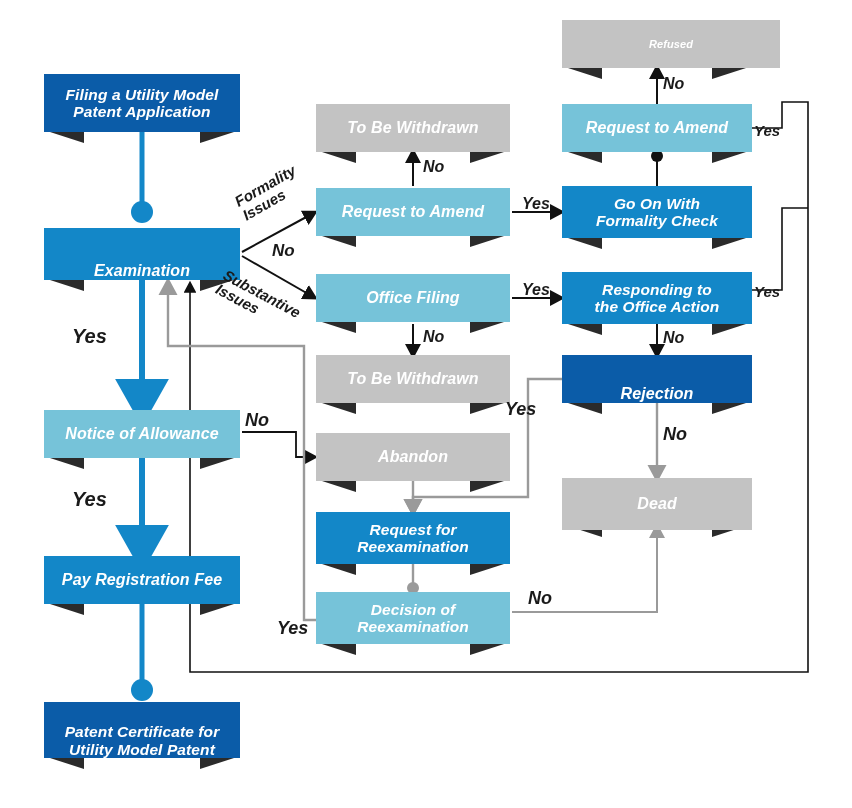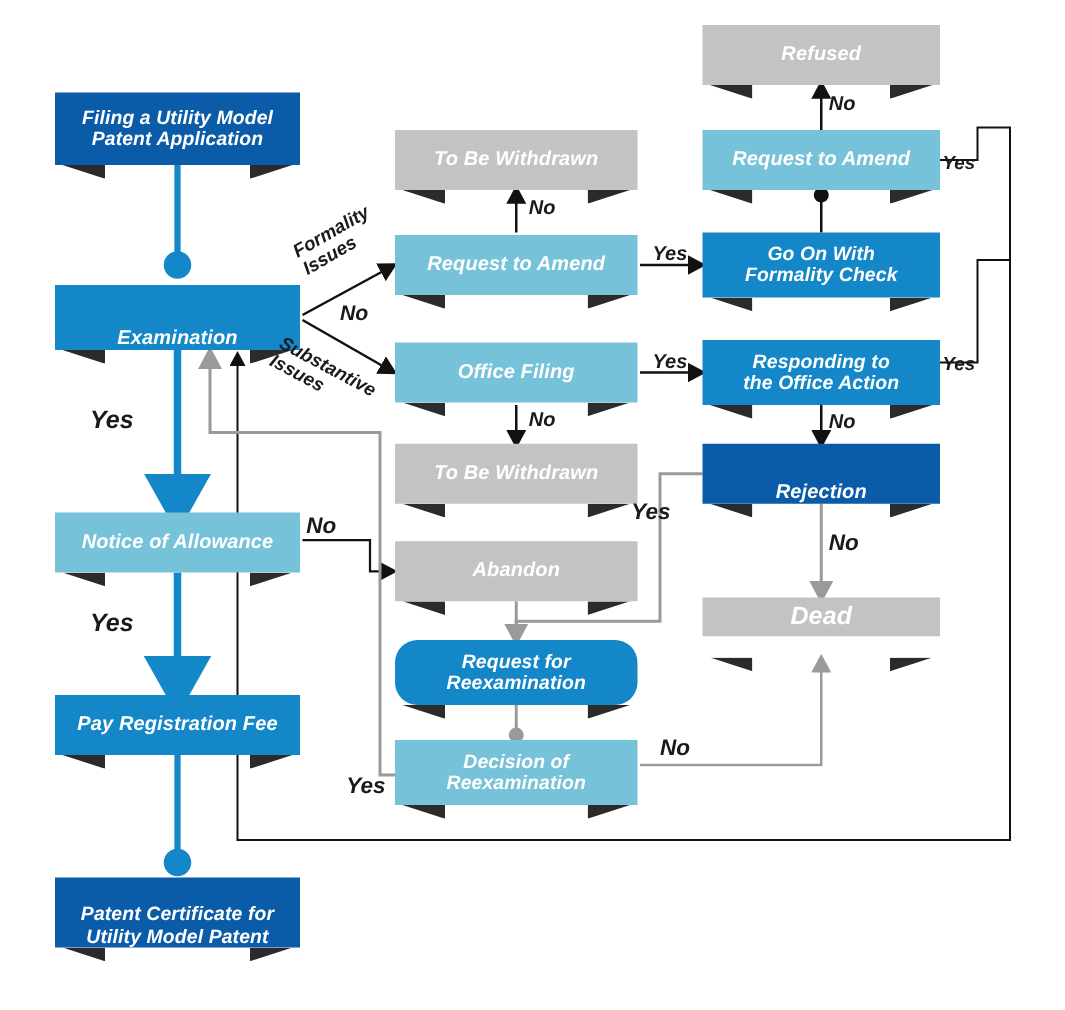--- a/index.html
+++ b/index.html
@@ -186,37 +186,37 @@
       <div style="position: absolute; left: 0px; top: 0px;">
         <div style="position: absolute; z-index: 3; left: 322px; top: 481px; width: 34px; height: 11px; background: rgb(43, 43, 43); clip-path: polygon(0% 0%, 100% 0%, 100% 100%);"></div>
         <div style="position: absolute; z-index: 3; left: 470px; top: 481px; width: 34px; height: 11px; background: rgb(43, 43, 43); clip-path: polygon(0% 0%, 100% 0%, 0% 100%);"></div>
         <div class="node" style="left: 316px; top: 433px; width: 194px; height: 48px; background: rgb(195, 195, 195); font-size: 16px;">
           <span class="lbl">Abandon</span>
         </div>
       </div>
       <div style="position: absolute; left: 0px; top: 0px;">
         <div style="position: absolute; z-index: 3; left: 322px; top: 564px; width: 34px; height: 11px; background: rgb(43, 43, 43); clip-path: polygon(0% 0%, 100% 0%, 100% 100%);"></div>
         <div style="position: absolute; z-index: 3; left: 470px; top: 564px; width: 34px; height: 11px; background: rgb(43, 43, 43); clip-path: polygon(0% 0%, 100% 0%, 0% 100%);"></div>
-        <div class="node" style="left: 316px; top: 512px; width: 194px; height: 52px; background: rgb(19, 135, 200); font-size: 15.5px; border-radius: 18px;">
+        <div class="node" style="left: 316px; top: 512px; width: 194px; height: 52px; background: rgb(19, 135, 200); font-size: 15.5px;">
           <span class="lbl">Request for
 Reexamination</span>
         </div>
       </div>
       <div style="position: absolute; left: 0px; top: 0px;">
         <div style="position: absolute; z-index: 3; left: 322px; top: 644px; width: 34px; height: 11px; background: rgb(43, 43, 43); clip-path: polygon(0% 0%, 100% 0%, 100% 100%);"></div>
         <div style="position: absolute; z-index: 3; left: 470px; top: 644px; width: 34px; height: 11px; background: rgb(43, 43, 43); clip-path: polygon(0% 0%, 100% 0%, 0% 100%);"></div>
         <div class="node" style="left: 316px; top: 592px; width: 194px; height: 52px; background: rgb(118, 195, 217); font-size: 15.5px;">
           <span class="lbl">Decision of
 Reexamination</span>
         </div>
       </div>
       <div style="position: absolute; left: 0px; top: 0px;">
         <div style="position: absolute; z-index: 3; left: 568px; top: 68px; width: 34px; height: 11px; background: rgb(43, 43, 43); clip-path: polygon(0% 0%, 100% 0%, 100% 100%);"></div>
         <div style="position: absolute; z-index: 3; left: 712px; top: 68px; width: 34px; height: 11px; background: rgb(43, 43, 43); clip-path: polygon(0% 0%, 100% 0%, 0% 100%);"></div>
-        <div class="node" style="left: 562px; top: 20px; width: 190px; height: 48px; background: rgb(195, 195, 195); font-size: 16px;">
+        <div class="node" style="left: 562px; top: 20px; width: 218px; height: 48px; background: rgb(195, 195, 195); font-size: 11px;">
           <span class="lbl">Refused</span>
         </div>
       </div>
       <div style="position: absolute; left: 0px; top: 0px;">
         <div style="position: absolute; z-index: 3; left: 568px; top: 152px; width: 34px; height: 11px; background: rgb(43, 43, 43); clip-path: polygon(0% 0%, 100% 0%, 100% 100%);"></div>
         <div style="position: absolute; z-index: 3; left: 712px; top: 152px; width: 34px; height: 11px; background: rgb(43, 43, 43); clip-path: polygon(0% 0%, 100% 0%, 0% 100%);"></div>
         <div class="node" style="left: 562px; top: 104px; width: 190px; height: 48px; background: rgb(118, 195, 217); font-size: 16px;">
           <span class="lbl">Request to Amend</span>
         </div>
       </div>
@@ -239,21 +239,21 @@
       <div style="position: absolute; left: 0px; top: 0px;">
         <div style="position: absolute; z-index: 3; left: 568px; top: 403px; width: 34px; height: 11px; background: rgb(43, 43, 43); clip-path: polygon(0% 0%, 100% 0%, 100% 100%);"></div>
         <div style="position: absolute; z-index: 3; left: 712px; top: 403px; width: 34px; height: 11px; background: rgb(43, 43, 43); clip-path: polygon(0% 0%, 100% 0%, 0% 100%);"></div>
         <div class="node" style="left: 562px; top: 355px; width: 190px; height: 48px; background: rgb(11, 92, 168); font-size: 16px; align-items: flex-end;">
           <span class="lbl">Rejection</span>
         </div>
       </div>
       <div style="position: absolute; left: 0px; top: 0px;">
         <div style="position: absolute; z-index: 3; left: 568px; top: 526px; width: 34px; height: 11px; background: rgb(43, 43, 43); clip-path: polygon(0% 0%, 100% 0%, 100% 100%);"></div>
         <div style="position: absolute; z-index: 3; left: 712px; top: 526px; width: 34px; height: 11px; background: rgb(43, 43, 43); clip-path: polygon(0% 0%, 100% 0%, 0% 100%);"></div>
-        <div class="node" style="left: 562px; top: 478px; width: 190px; height: 31px; background: rgb(195, 195, 195); font-size: 20px;">
+        <div class="node" style="left: 562px; top: 478px; width: 190px; height: 52px; background: rgb(195, 195, 195); font-size: 16px;">
           <span class="lbl">Dead</span>
         </div>
       </div>
     </div>
   <div id="labels">
       <div class="edgelabel" style="left: 232px; top: 196px; font-size: 15px; transform: rotate(-30deg); transform-origin: left top; white-space: pre-line; line-height: 1.05;">Formality
 Issues</div>
       <div class="edgelabel" style="left: 272px; top: 242px; font-size: 17px; transform: rotate(0deg); transform-origin: left top; white-space: pre-line; line-height: 1.05;">No</div>
       <div class="edgelabel" style="left: 228px; top: 267px; font-size: 15px; transform: rotate(28deg); transform-origin: left top; white-space: pre-line; line-height: 1.05;">Substantive
 Issues</div>

